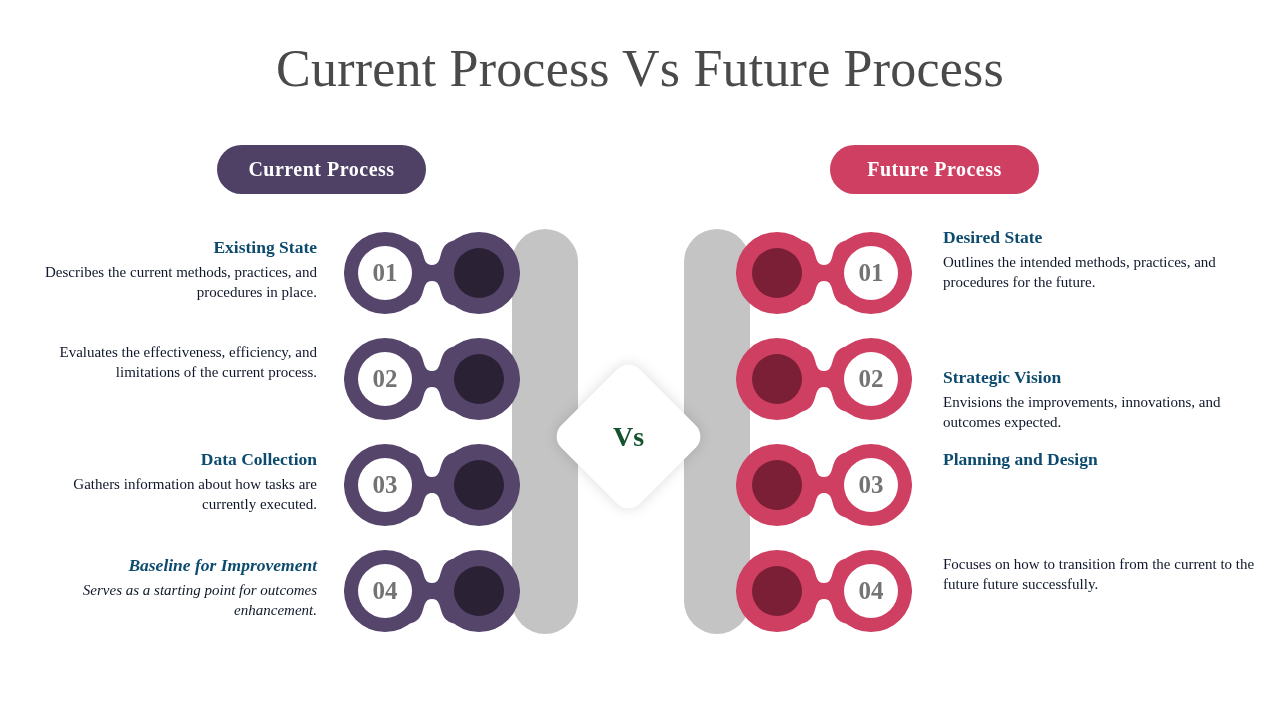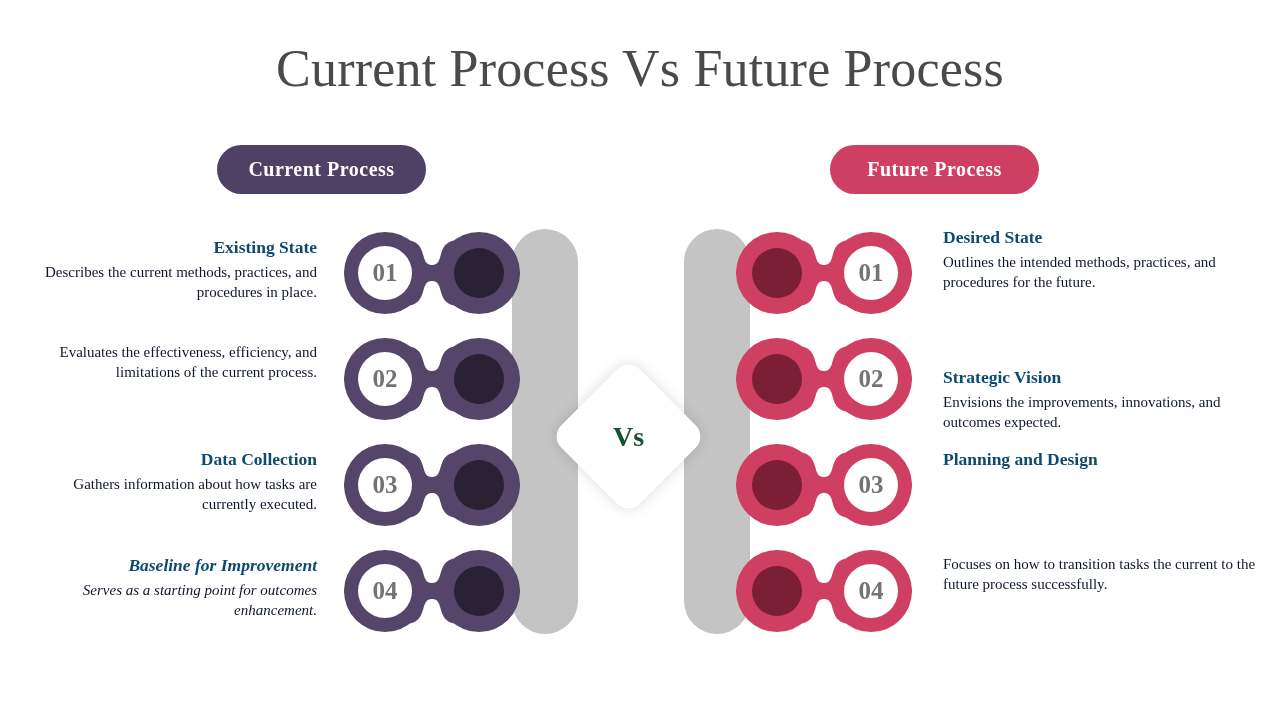--- a/index.html
+++ b/index.html
@@ -238,21 +238,21 @@
     <svg viewBox="0 0 176 82" xmlns="http://www.w3.org/2000/svg">
       <path fill="#ce3f62" d="M41,0 a41,41 0 1,0 0,82 a41,41 0 1,0 0,-82 Z M135,0 a41,41 0 1,1 0,82 a41,41 0 1,1 0,-82 Z"></path>
       <path fill="#ce3f62" d="M60,8 C86,8 74,33 88,33 C102,33 90,8 116,8 L116,74 C90,74 102,49 88,49 C74,49 86,74 60,74 Z"></path>
       <circle cx="41" cy="41" r="25" fill="#7a1f35"></circle>
       <circle cx="135" cy="41" r="27" fill="#ffffff"></circle>
     </svg>
     <div class="num outer-right">03</div>
   </div>
 
   <div class="textblock side-right" style="top:555px;">
-    <div class="body">Focuses on how to transition tasks the current to the future process successfully.</div>
+    <div class="body">Focuses on how to transition from the current to the future future successfully.</div>
   </div>
   <div class="dumbbell" style="left:736px; top:550px;">
     <svg viewBox="0 0 176 82" xmlns="http://www.w3.org/2000/svg">
       <path fill="#ce3f62" d="M41,0 a41,41 0 1,0 0,82 a41,41 0 1,0 0,-82 Z M135,0 a41,41 0 1,1 0,82 a41,41 0 1,1 0,-82 Z"></path>
       <path fill="#ce3f62" d="M60,8 C86,8 74,33 88,33 C102,33 90,8 116,8 L116,74 C90,74 102,49 88,49 C74,49 86,74 60,74 Z"></path>
       <circle cx="41" cy="41" r="25" fill="#7a1f35"></circle>
       <circle cx="135" cy="41" r="27" fill="#ffffff"></circle>
     </svg>
     <div class="num outer-right">04</div>
   </div>

